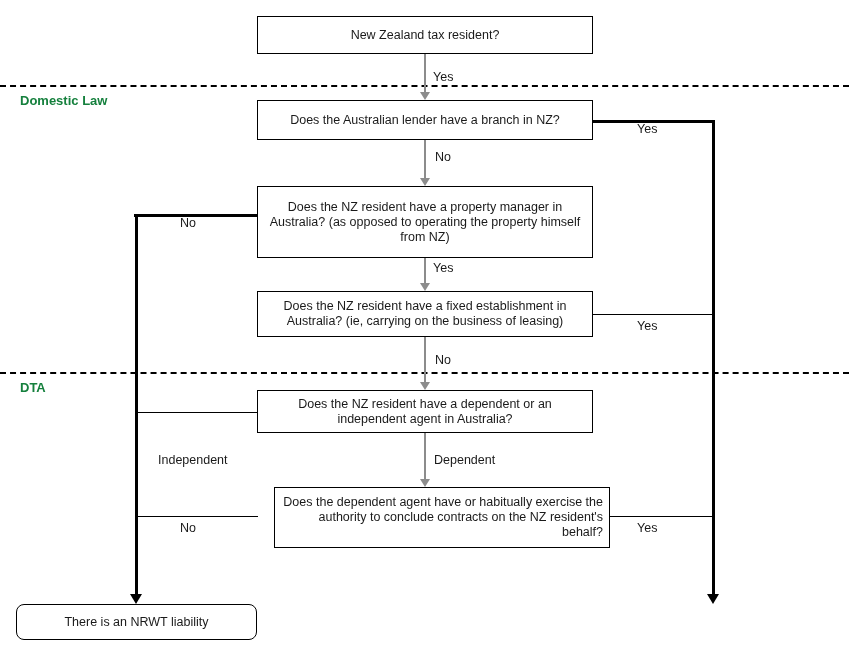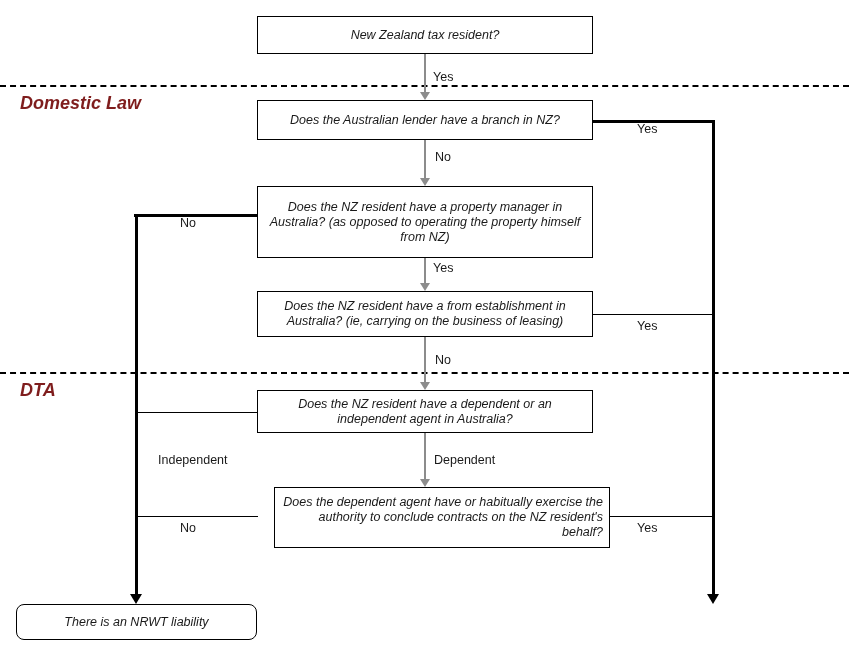--- a/index.html
+++ b/index.html
@@ -26,21 +26,20 @@
     background: #ffffff;
     display: flex;
     align-items: center;
     justify-content: center;
     text-align: center;
     font-size: 12.5px;
     line-height: 15px;
     color: #1a1a1a;
     padding: 2px 6px;
     z-index: 5;
-    font-style: italic;
   }
   
   .line {
     position: absolute;
     z-index: 2;
   }
   .vline-gray {
     width: 0;
     border-left: 2px solid #8c8c8c;
   }
@@ -89,26 +88,25 @@
   .sep {
     position: absolute;
     left: 0;
     width: 849px;
     height: 0;
     border-top: 2px dashed #000000;
     z-index: 1;
   }
   .sep-label {
     position: absolute;
-    font-size: 18px;
+    font-size: 13px;
     font-weight: bold;
-    color: #7f1d1d;
+    color: #15803d;
     white-space: nowrap;
     z-index: 4;
-    font-style: italic;
   }
 </style>
 </head>
 <body>
 
 <div id="canvas">
 
   <div class="sep" style="top:85px;"></div>
   <div class="sep-label" style="left:20px; top:93px;">Domestic Law</div>
 
@@ -158,21 +156,21 @@
   <div class="line vline-gray" style="left:424px; top:433px; height:46px;"></div>
   <div class="arrow-gray" style="left:420px; top:479px;"></div>
   <div class="edge-label" style="left:434px; top:453px;">Dependent</div>
 
   <div class="node" style="left:257px; top:16px; width:336px; height:38px;">New Zealand tax resident?</div>
 
   <div class="node" style="left:257px; top:100px; width:336px; height:40px;">Does the Australian lender have a branch in NZ?</div>
 
   <div class="node" style="left:257px; top:186px; width:336px; height:72px;">Does the NZ resident have a property manager in Australia? (as opposed to operating the property himself from NZ)</div>
 
-  <div class="node" style="left:257px; top:291px; width:336px; height:46px;">Does the NZ resident have a from establishment in Australia? (ie, carrying on the business of leasing)</div>
+  <div class="node" style="left:257px; top:291px; width:336px; height:46px;">Does the NZ resident have a fixed establishment in Australia? (ie, carrying on the business of leasing)</div>
 
   <div class="node" style="left:257px; top:390px; width:336px; height:43px;">Does the NZ resident have a dependent or an independent agent in Australia?</div>
 
   <div class="node" style="left:274px; top:487px; width:336px; height:61px;text-align:right;">Does the dependent agent have or habitually exercise the authority to conclude contracts on the NZ resident's behalf?</div>
 
   <div class="node" style="left:16px; top:604px; width:241px; height:36px;border-radius:8px;">There is an NRWT liability</div>
 
 
 </div>
 

